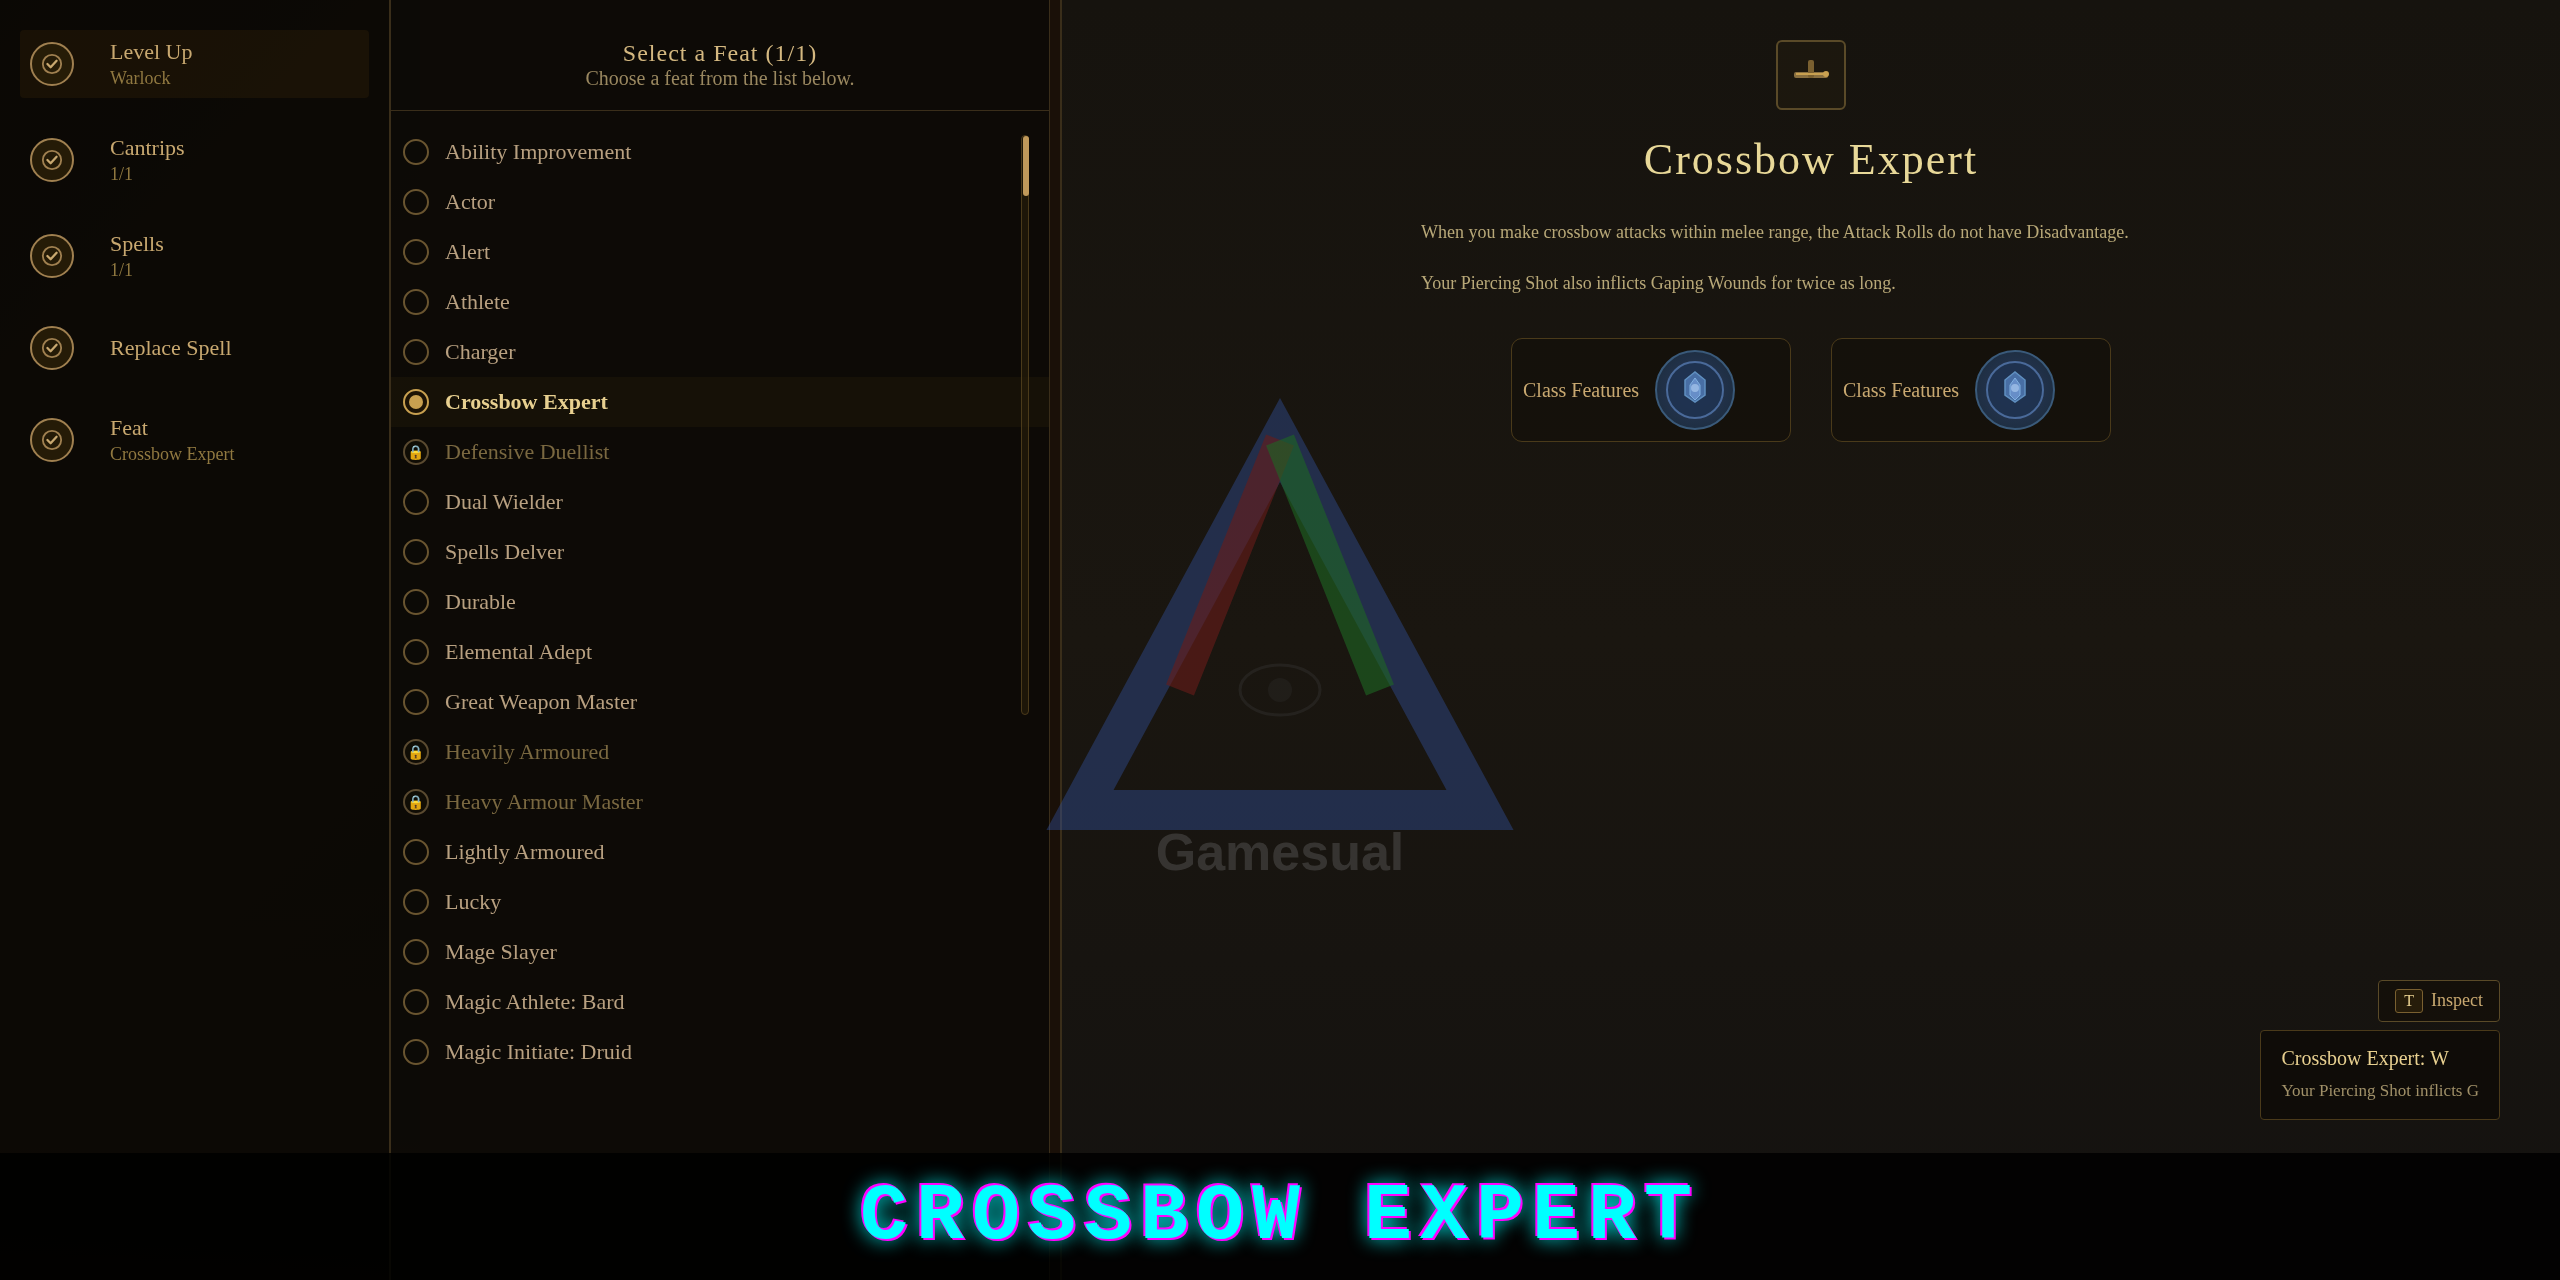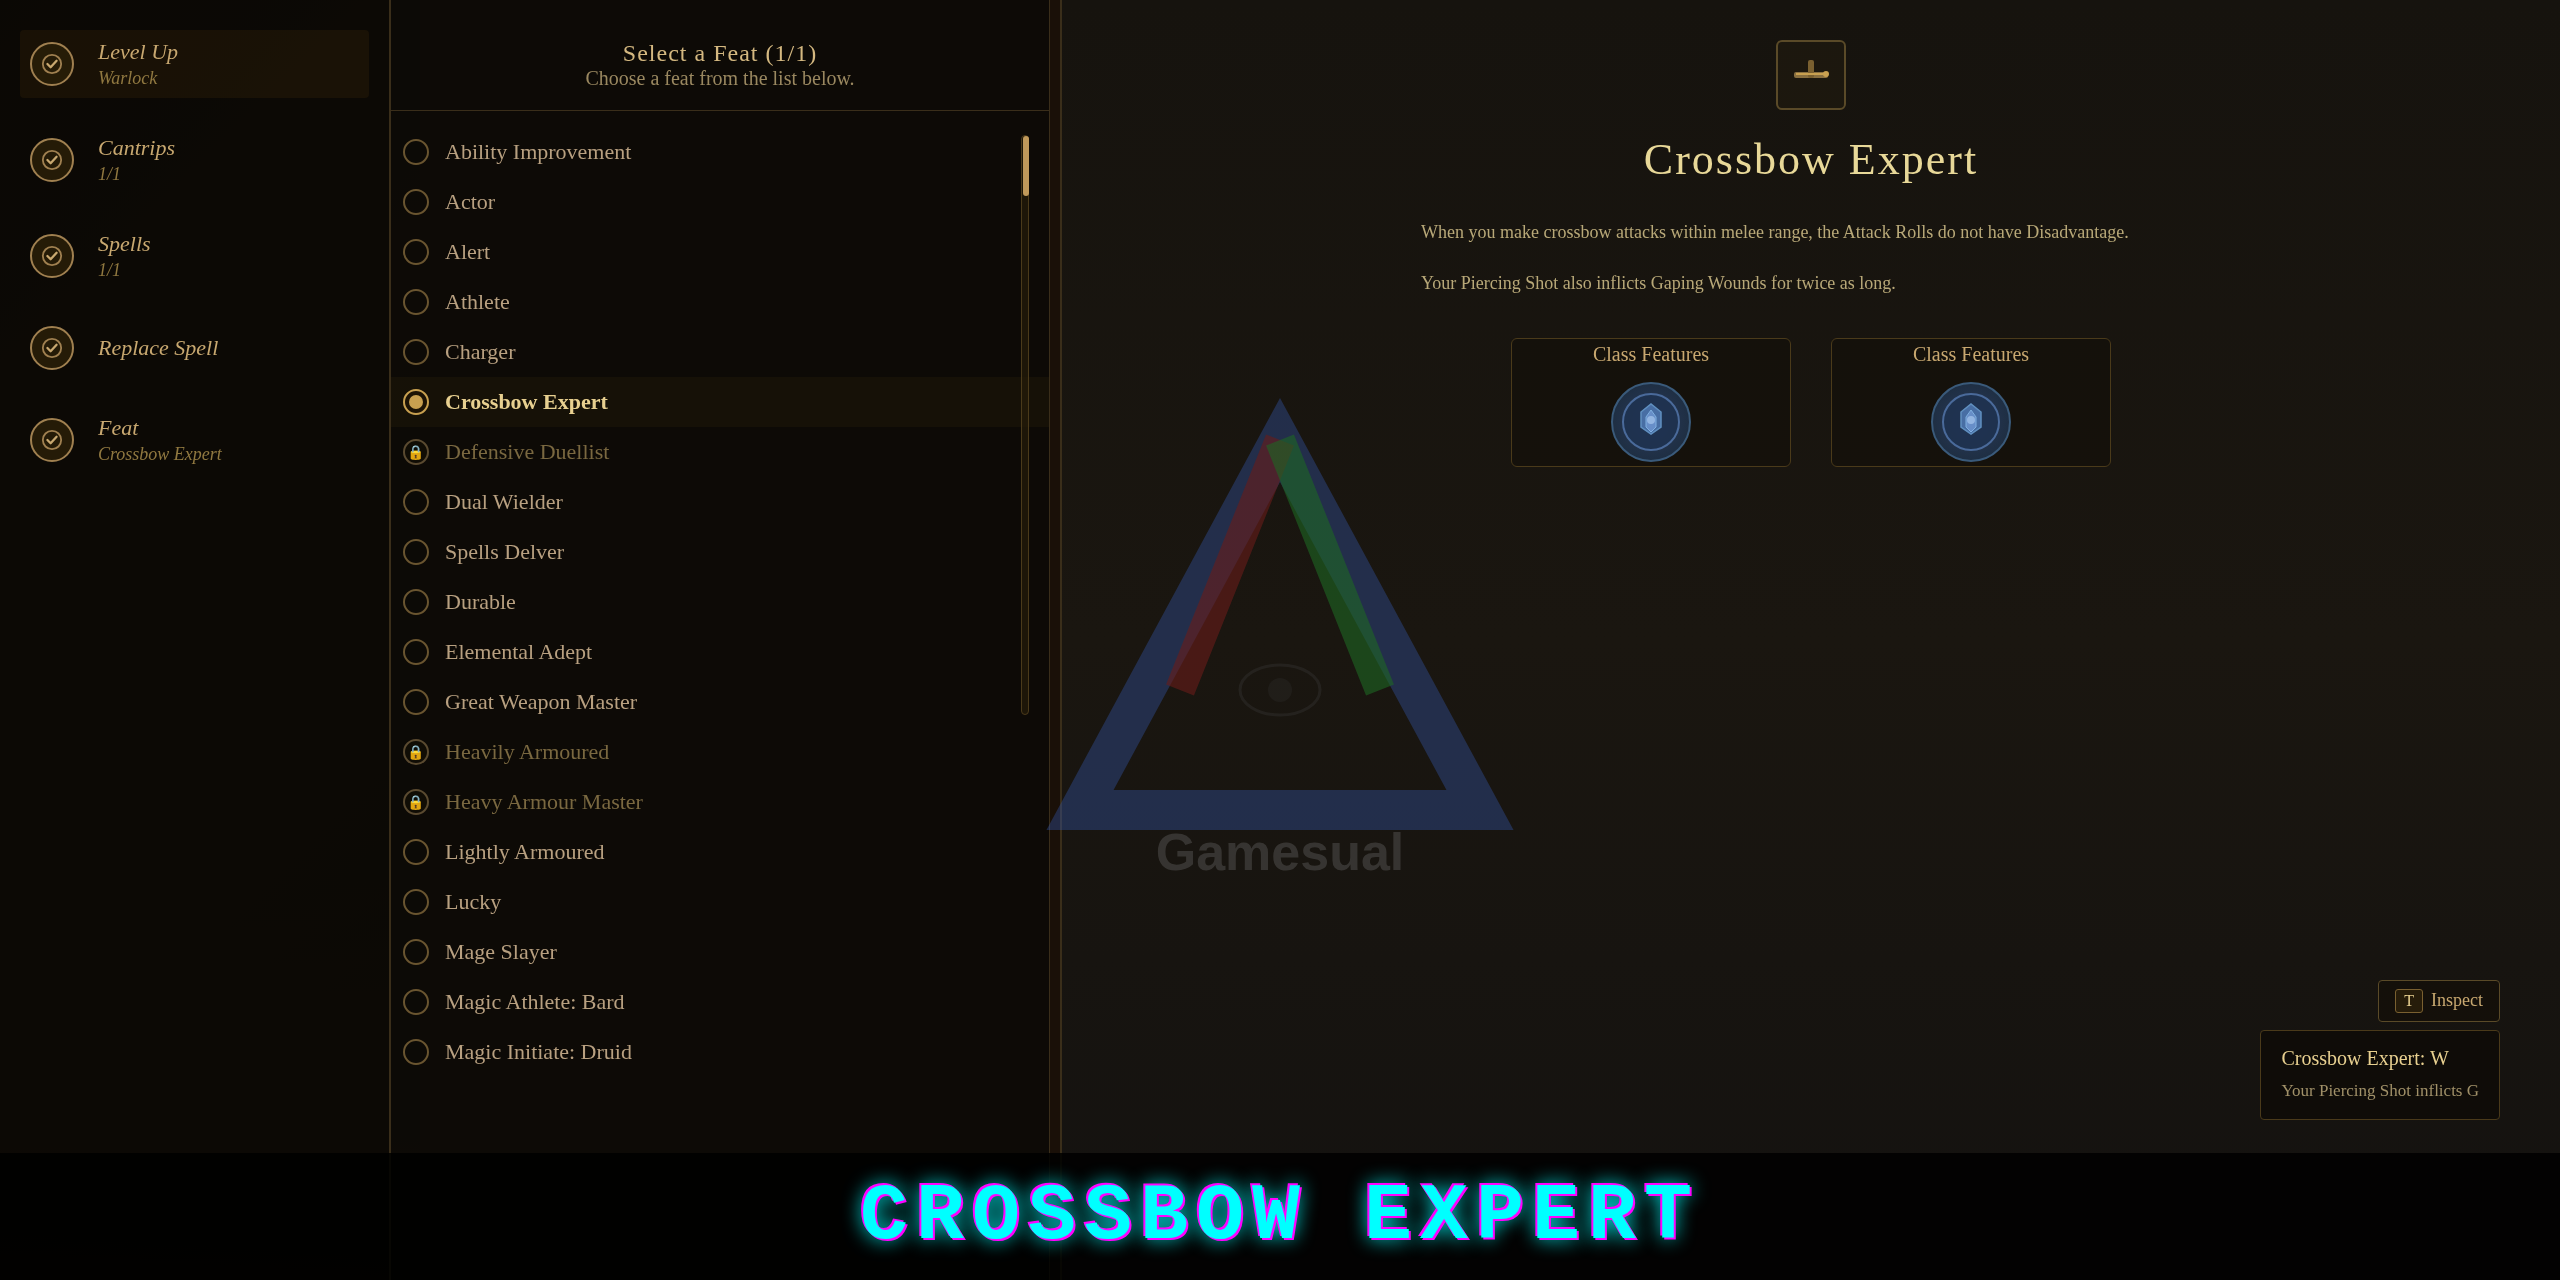--- a/index.html
+++ b/index.html
@@ -33,24 +33,23 @@
       width: 390px; height: 100%;
       background: rgba(10, 8, 5, 0.85);
       border-right: 1px solid #3a2e1a;
       padding: 30px 20px;
     }
 
     .sidebar-item {
       display: flex;
       align-items: center;
       margin-bottom: 28px;
-      gap: 24px;
+      gap: 36px;
       padding: 8px 10px;
       border-radius: 4px;
-      font-style: italic;
     }
 
     .sidebar-item.active {
       background: rgba(60, 40, 10, 0.3);
     }
 
     .check-circle {
       width: 44px; height: 44px;
       border-radius: 50%;
       border: 2px solid #8a7040;
@@ -248,24 +247,24 @@
       display: flex;
       gap: 40px;
       margin-top: 40px;
       justify-content: center;
     }
 
     .class-feature-card {
       width: 280px;
       background: rgba(20, 16, 10, 0.8);
       border: 1px solid #4a3a1a;
-      border-radius: 6px;
-      padding: 4px;
-      display: flex;
-      flex-direction: column;
+      border-radius: 11px;
+      padding: 11px;
+      display: flex;
+      flex-direction: row;
       align-items: center;
       gap: 16px;
     }
 
     .class-feature-label {
       color: #c8a870;
       font-size: 20px;
       text-align: center;
     }
 

